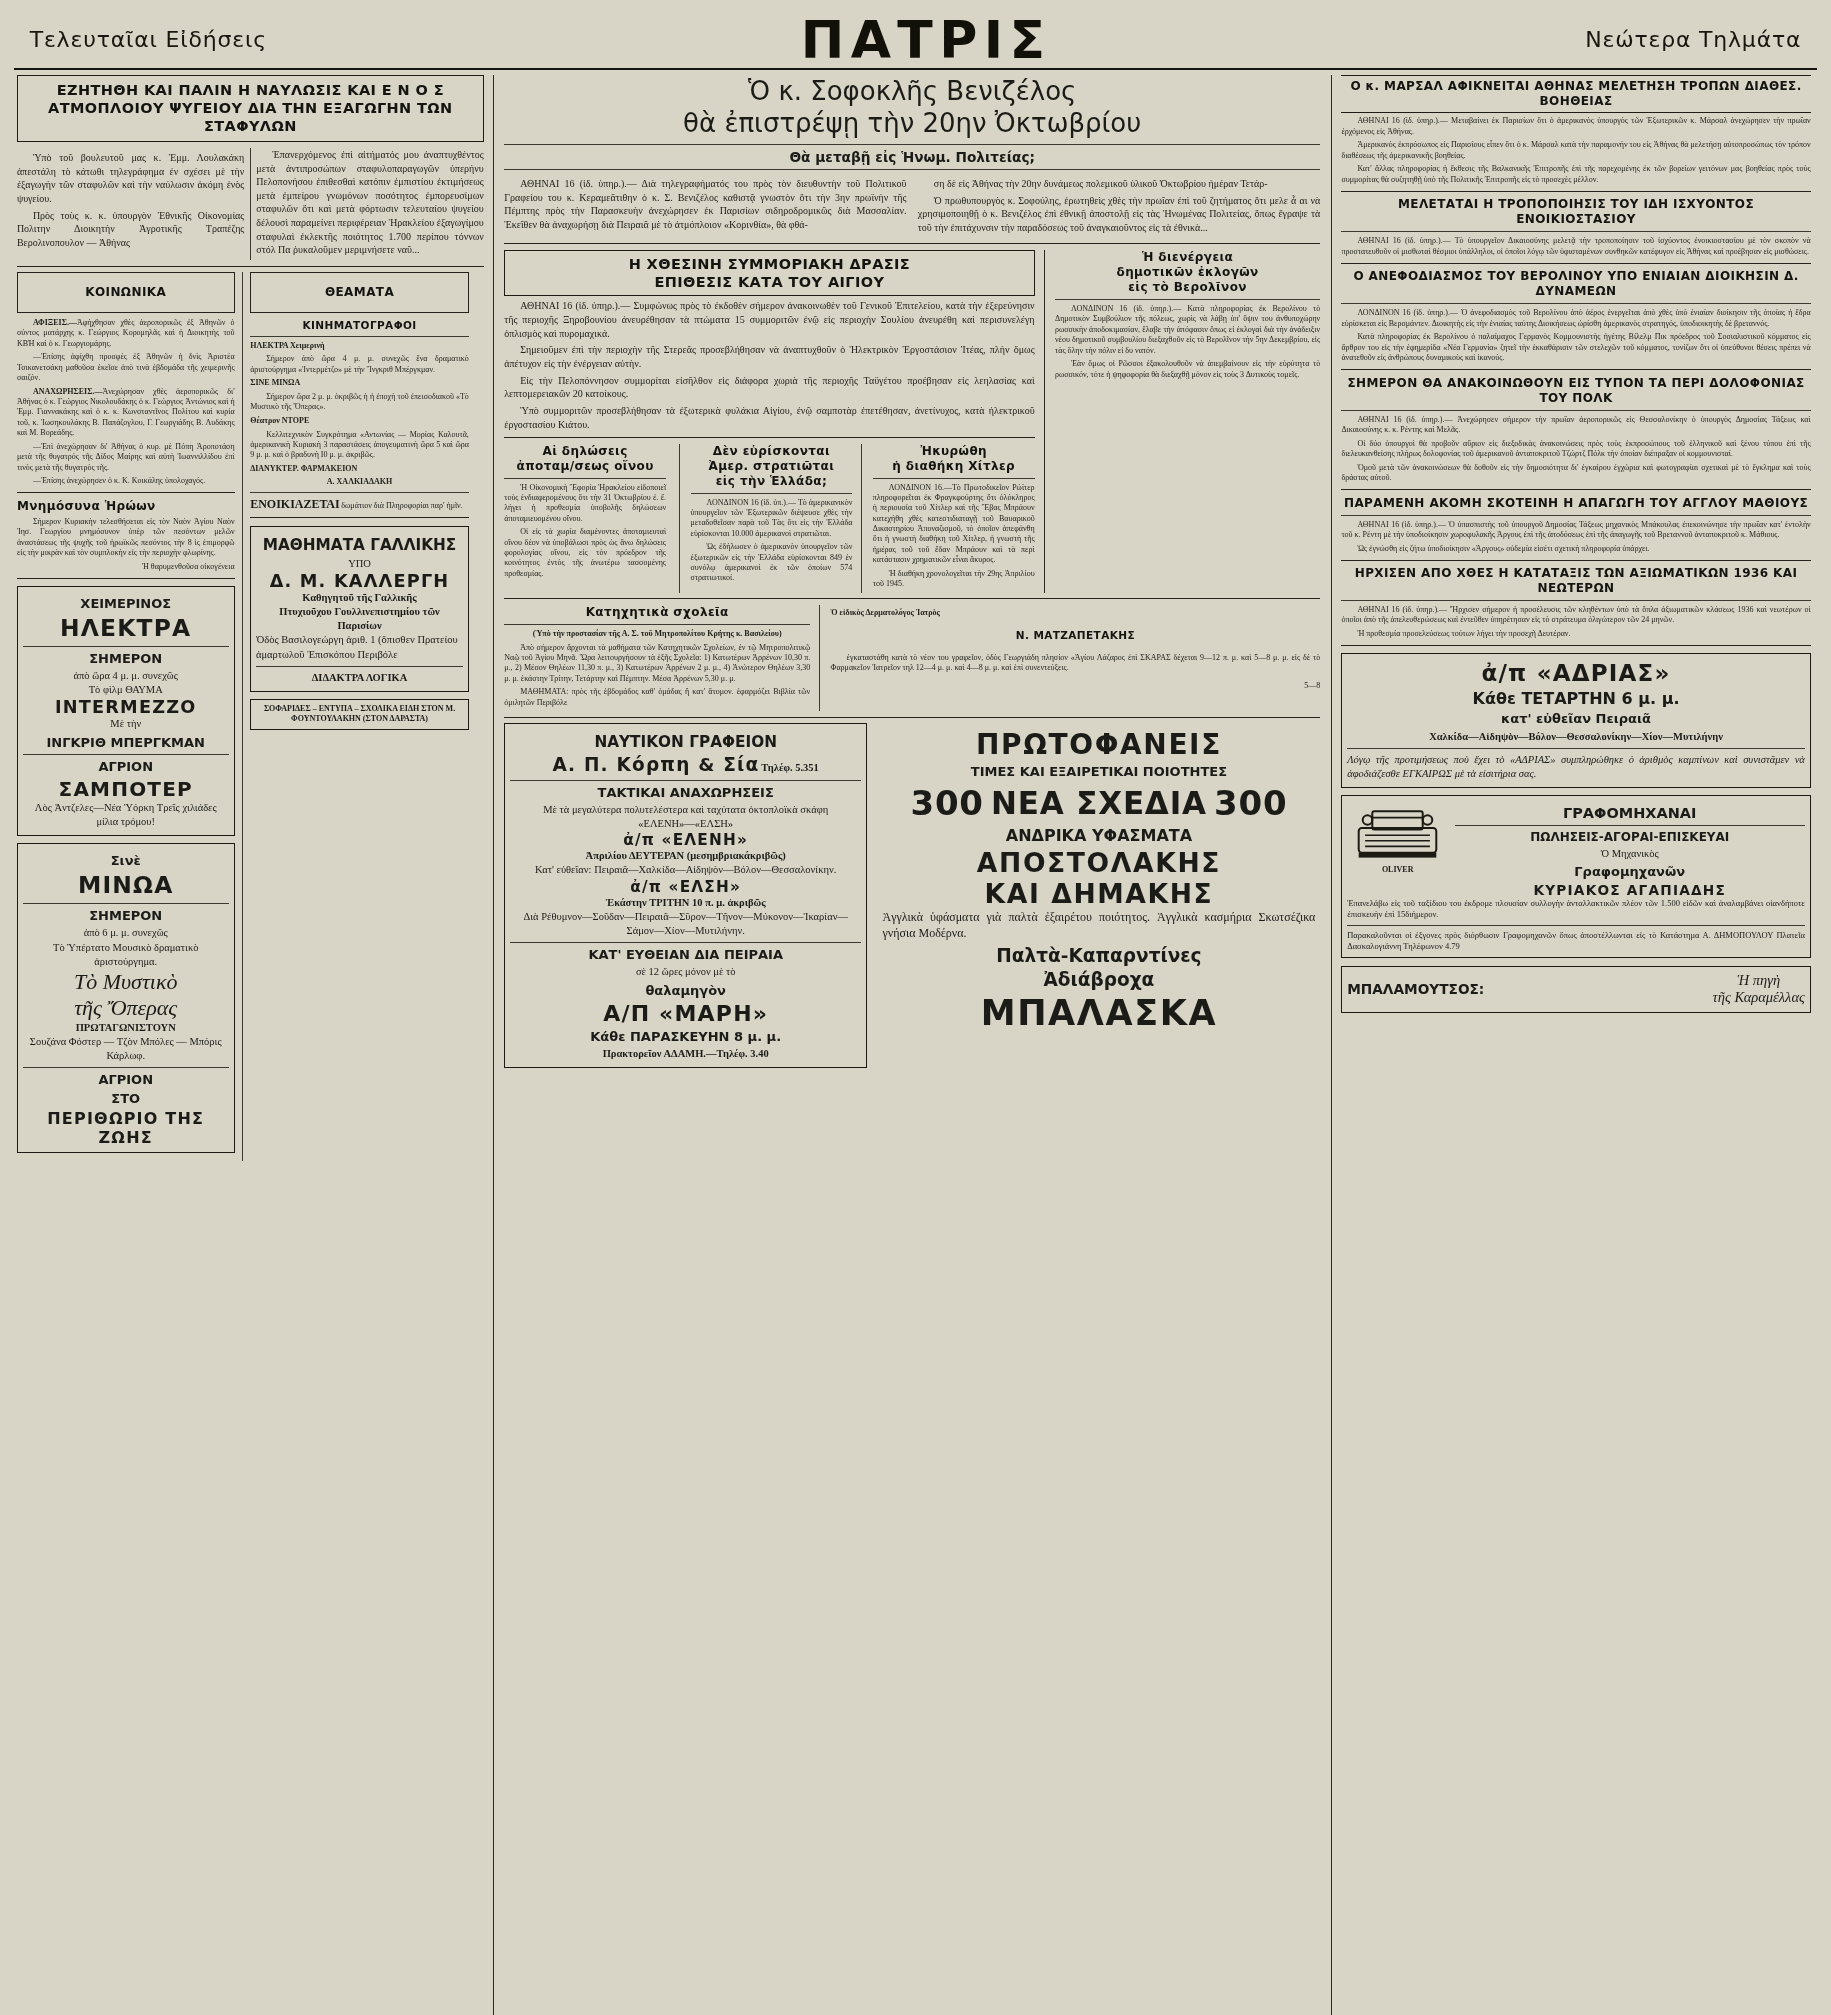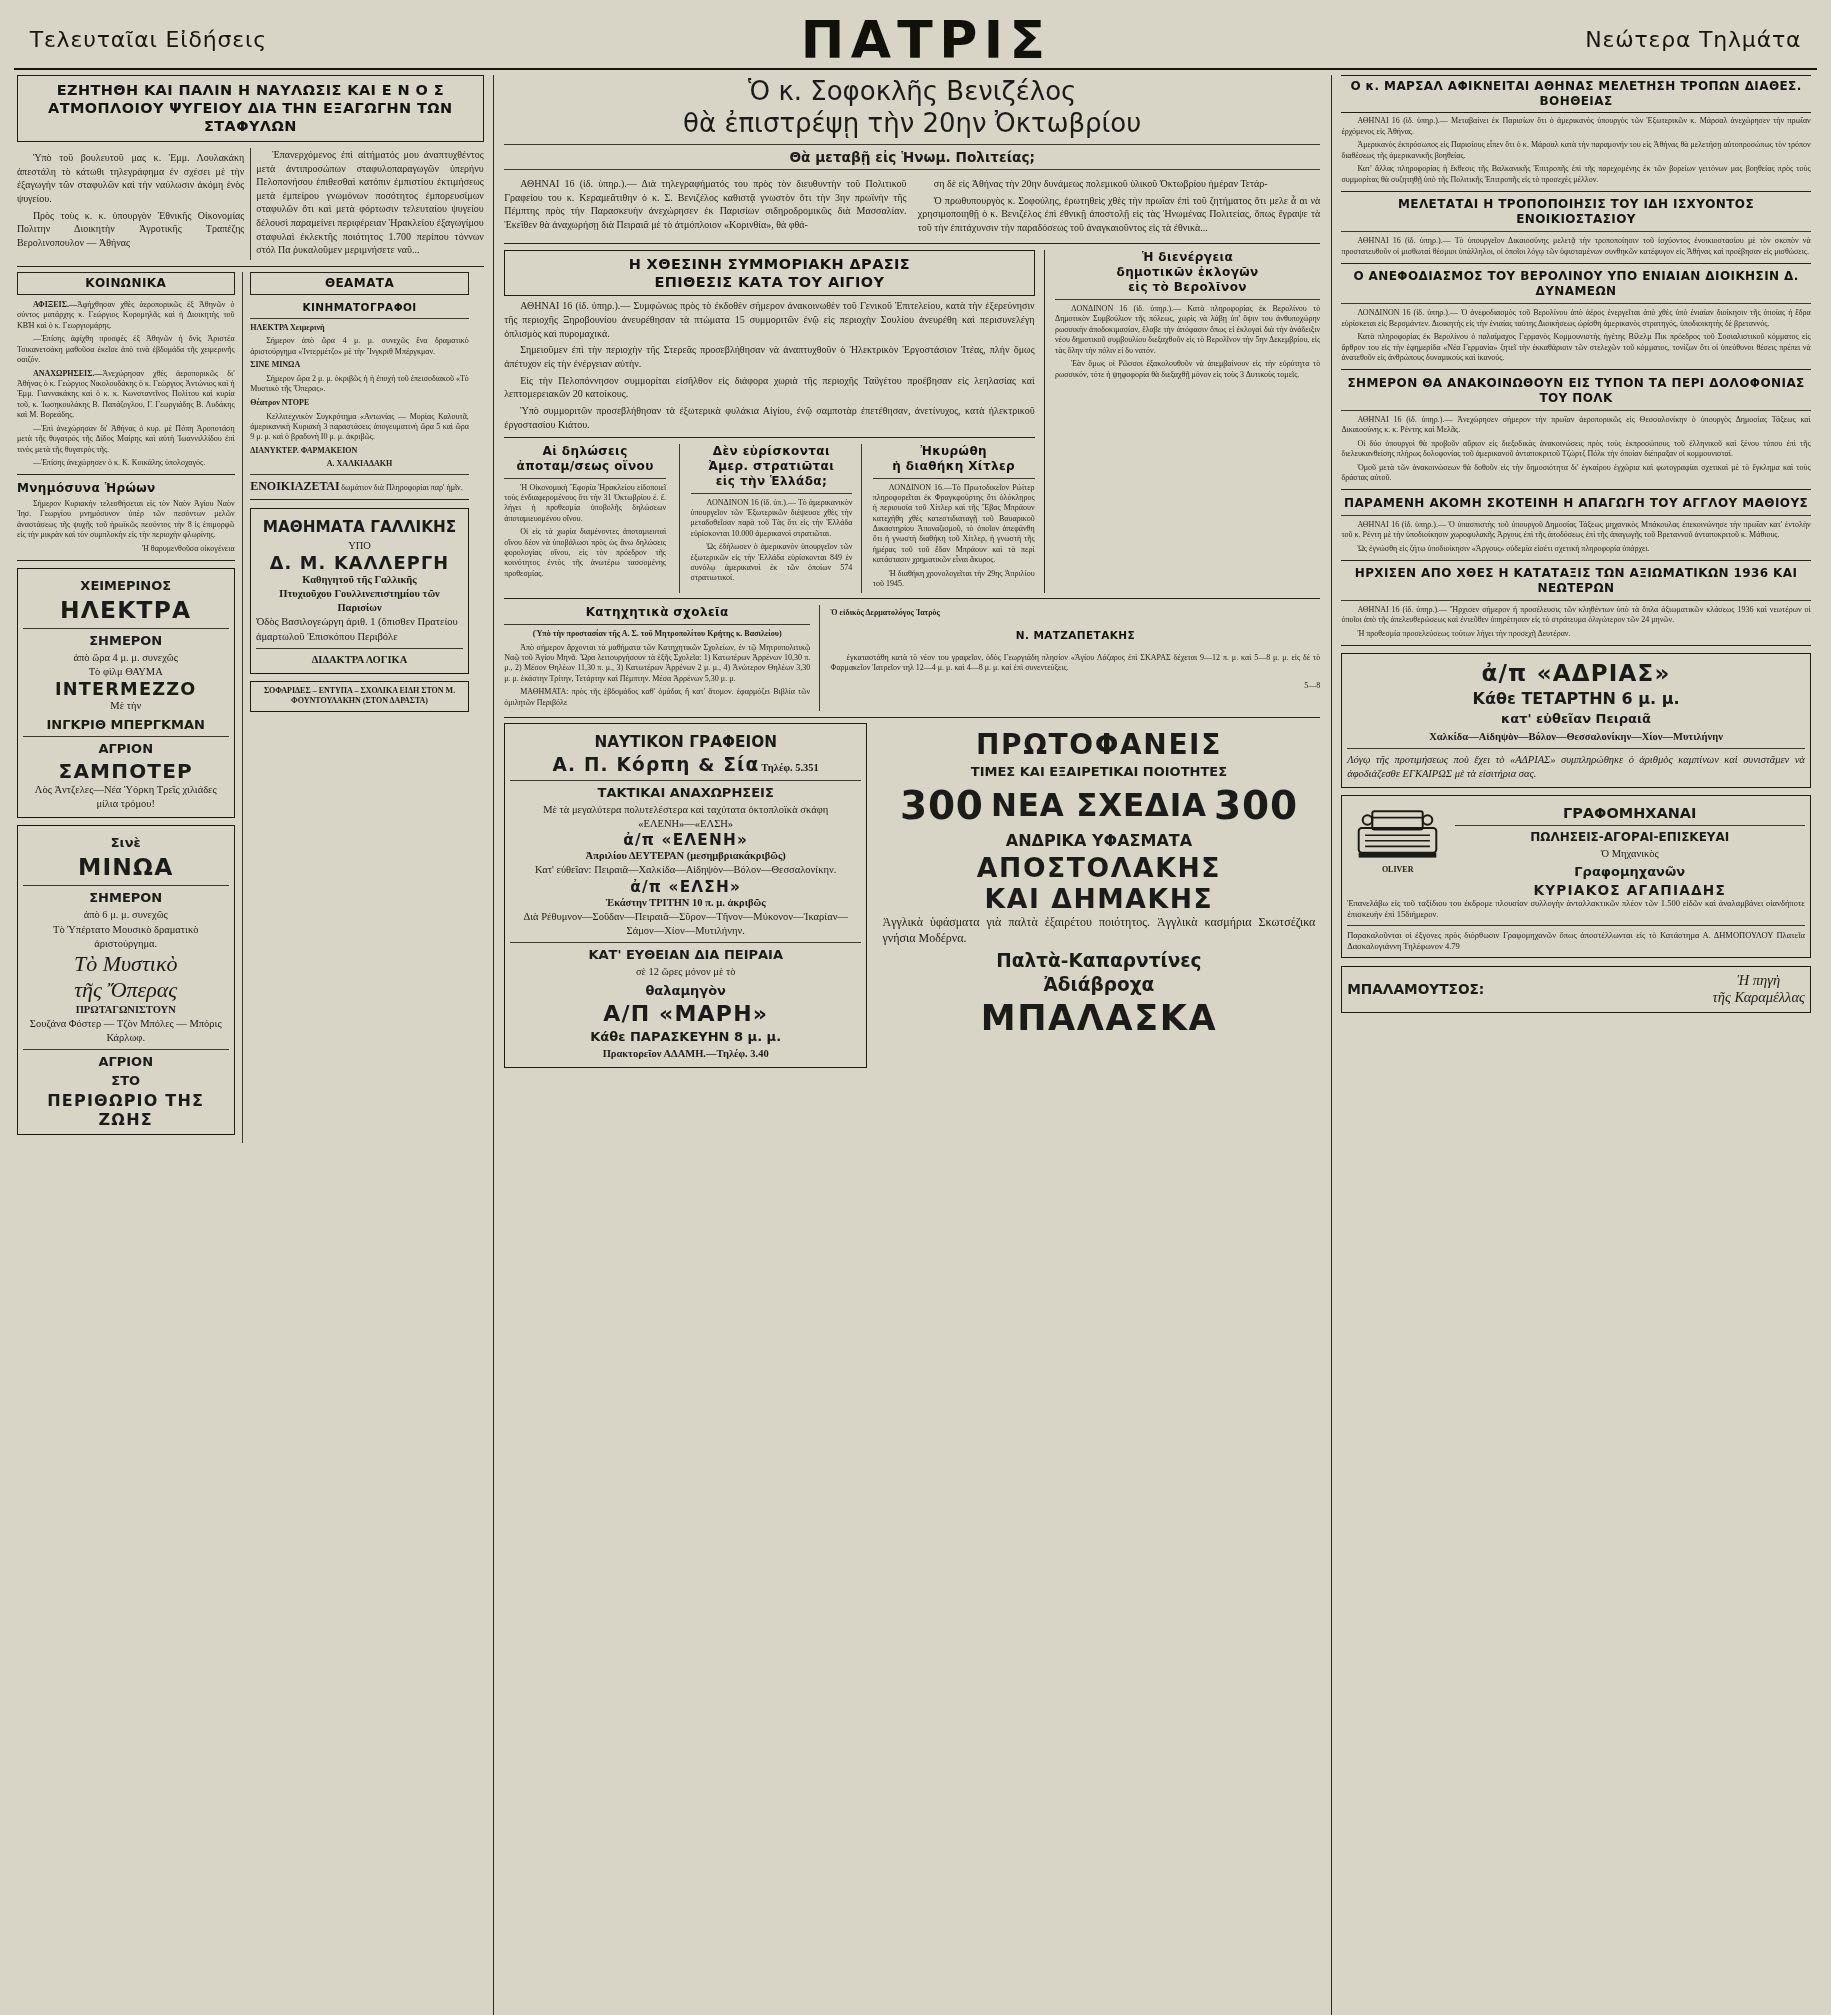--- a/index.html
+++ b/index.html
@@ -90,41 +90,41 @@
     line-height: 1.36;
     text-align: justify;
     text-indent: 16px;
     margin: 3.2px 0;
     color: #23231c;
     font-family: "Liberation Serif", serif;
   }
   .body.noind { text-indent: 0; }
   .rule { border: 0; border-top: 1.2px solid #24241c; margin: 5.6px 0; }
   .rule-thin { border: 0; border-top: 0.8px solid #3a3a30; margin: 4px 0; }
-  .boxrule { border: 1.2px solid #24241c; padding: 3px 4px; }
+  .boxrule { border: 1.2px solid #24241c; padding: 12px 4px; }
   .center { text-align: center; }
 
   
   .framed { border: 1.6px solid #1d1d16; padding: 4.8px 4.8px 5.6px 4.8px; margin-bottom: 6.4px; }
   .framed-thin { border: 0.8px solid #1d1d16; padding: 4px; }
 
   
   .ad { border: 1.6px solid #1b1b14; padding: 5.6px 4.8px; margin: 7.3px 0; text-align: center; }
   .ad-title {
     font-family: "DejaVu Sans", sans-serif;
     font-weight: 700;
     font-size: 23.4px;
     letter-spacing: 1.2px;
   }
   .ad-sub { font-family: "DejaVu Sans", sans-serif; font-weight: 700; font-size: 13px; margin: 3.2px 0; }
   .ad-line { font-size: 10.5px; line-height: 1.35; }
   .big-num {
     font-family: "DejaVu Sans", sans-serif;
     font-weight: 700;
-    font-size: 39px;
+    font-size: 34px;
     letter-spacing: 0.8px;
   }
   .huge {
     font-family: "DejaVu Sans", sans-serif;
     font-weight: 700;
     font-size: 35px;
     letter-spacing: 1.6px;
     line-height: 1.15;
   }
   .script {

